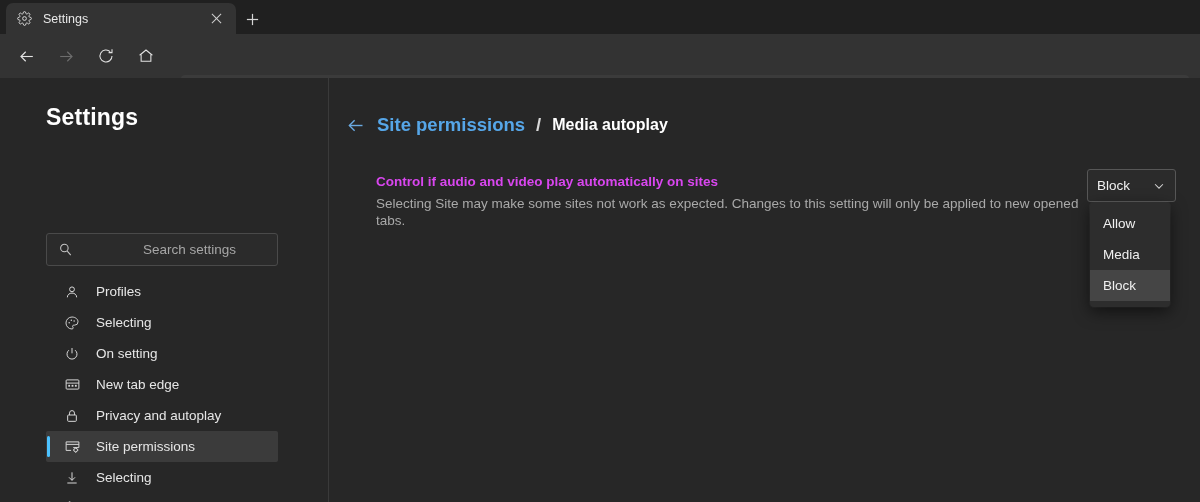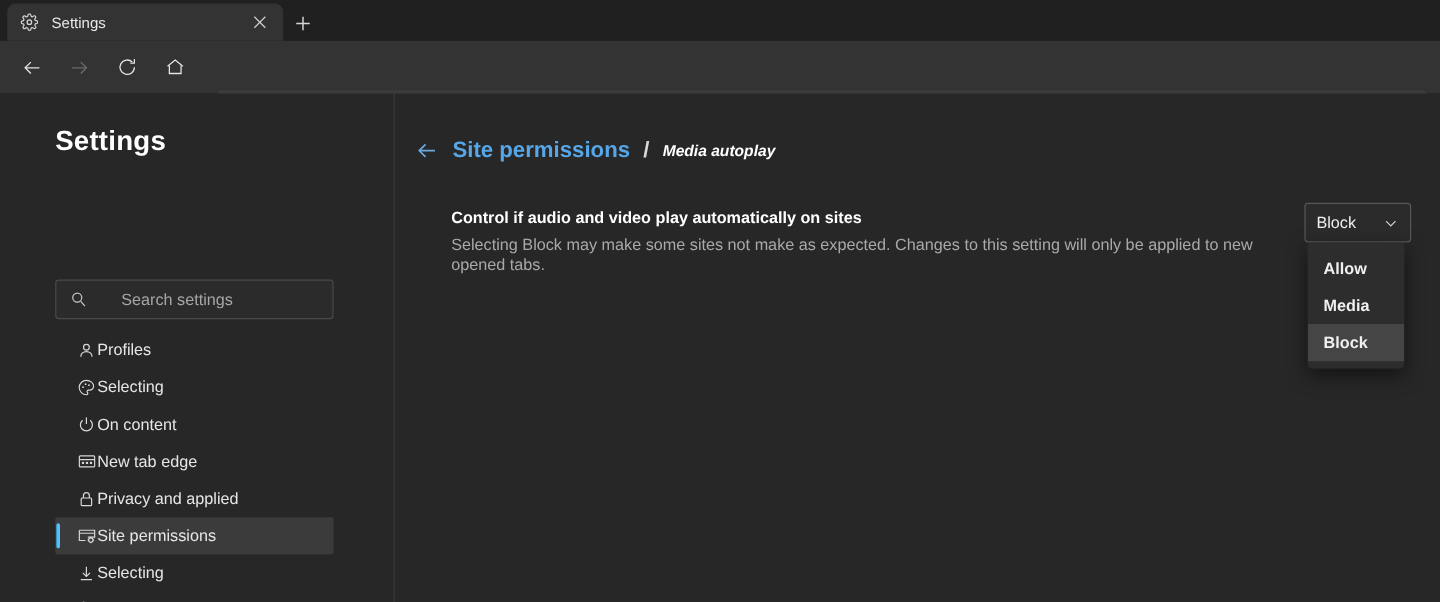--- a/index.html
+++ b/index.html
@@ -91,56 +91,56 @@
   .searchbox {
     position: absolute; left: 46px; top: 155px;
     width: 232px; height: 33px;
     background: #2b2b2b;
     border: 1px solid #4a4a4a; border-radius: 3px;
     display: flex; align-items: center; padding: 0 11px;
   }
   .searchbox .mag { color: #c6c6c6; display: flex; align-items: center; }
   .searchbox input {
     flex: 1; margin-left: 28px; background: transparent; border: 0; outline: 0;
-    color: #5eead4; font-size: 13.5px; font-family: "Liberation Sans", sans-serif;
+    color: #5eead4; font-size: 13.5px; font-family: "Liberation Sans", sans-serif; text-align: center;
   }
   .searchbox input::placeholder { color: #a6a6a6; }
 
   .navlist { position: absolute; left: 46px; top: 198px; width: 232px; }
   .navitem {
     position: relative; height: 31px; display: flex; align-items: center;
     padding-left: 17px; border-radius: 2px;
   }
   .navitem .nicon {
     width: 18px; height: 18px; flex: 0 0 18px;
     display: flex; align-items: center; justify-content: center; color: #d8d8d8;
   }
   .navitem .nlabel {
-    color: #e6e6e6; font-size: 13.5px; white-space: nowrap;
+    margin-left: 15px; color: #e6e6e6; font-size: 13.5px; white-space: nowrap;
   }
   .navitem.active { background: #3b3b3b; }
   .navitem.active::before {
     content: ""; position: absolute; left: 1px; top: 5px;
     width: 3px; height: 21px; background: #4cc2ff; border-radius: 2px;
   }
 
   
   .content { position: absolute; left: 329px; top: 0; width: 871px; height: 424px; }
   .crumb {
     position: absolute; left: 16px; top: 36px;
     display: flex; align-items: center; gap: 11px;
   }
   .crumb-back { color: #6aa9e0; display: flex; align-items: center; }
   .crumb-link { color: #56a6e8; font-size: 18.5px; font-weight: bold; }
   .crumb-slash { color: #d8d8d8; font-size: 18.5px; font-weight: bold; }
-  .crumb-current { color: #ffffff; font-size: 13px; font-weight: bold; font-style: italic; }
+  .crumb-current { color: #ffffff; font-size: 16px; font-weight: bold; }
 
   .setting-row { position: absolute; left: 47px; top: 96px; width: 800px; }
   .setting-title {
-    color: #ffffff; font-size: 13.5px; font-weight: bold; margin-bottom: 6px;
+    color: #d946ef; font-size: 13.5px; font-weight: bold; margin-bottom: 6px;
   }
   .setting-desc {
     color: #a9a9a9; font-size: 13.5px; line-height: 17px; max-width: 712px;
   }
 
   
   .select-btn {
     position: absolute; left: 758px; top: 91px;
     width: 89px; height: 33px;
     background: #2b2b2b; border: 1px solid #575757; border-radius: 3px;
@@ -153,21 +153,21 @@
   .menu {
     position: absolute; left: 761px; top: 124px;
     width: 80px;
     background: #2d2d2d;
     border-radius: 4px;
     padding: 6px 0;
     box-shadow: 0 5px 16px rgba(0,0,0,.55), 0 0 0 1px rgba(255,255,255,.04);
   }
   .menu-item {
     height: 31px; display: flex; align-items: center;
-    padding-left: 13px; color: #f0f0f0; font-size: 13.5px; font-weight: bold;
+    padding-left: 13px; color: #f0f0f0; font-size: 13.5px;
   }
   .menu-item.highlight { background: #454545; }
 </style>
 </head>
 <body>
 
 <div class="tabstrip">
   <div class="tab">
     <span class="tab-favicon">
       <svg width="15" height="15" viewBox="0 0 24 24" fill="none" stroke="#d8d8d8" stroke-width="1.6">
@@ -271,21 +271,21 @@
         <span class="nlabel">Selecting</span>
       </div>
 
       <div class="navitem">
         <span class="nicon">
           <svg width="16" height="16" viewBox="0 0 24 24" fill="none" stroke="currentColor" stroke-width="1.5">
             <path d="M7.3 6.3a7.5 7.5 0 1 0 9.4 0"></path>
               <line x1="12" y1="3" x2="12" y2="11"></line>
           </svg>
         </span>
-        <span class="nlabel">On content</span>
+        <span class="nlabel">On setting</span>
       </div>
 
       <div class="navitem">
         <span class="nicon">
           <svg width="17" height="17" viewBox="0 0 24 24" fill="none" stroke="currentColor" stroke-width="1.4">
             <rect x="3" y="5.5" width="18" height="13" rx="1.2"></rect>
               <line x1="3" y1="10" x2="21" y2="10"></line>
             <rect x="6" y="12.5" width="2.6" height="2.6" fill="currentColor" stroke="none"></rect>
             <rect x="10.7" y="12.5" width="2.6" height="2.6" fill="currentColor" stroke="none"></rect>
             <rect x="15.4" y="12.5" width="2.6" height="2.6" fill="currentColor" stroke="none"></rect>
@@ -294,21 +294,21 @@
         <span class="nlabel">New tab edge</span>
       </div>
 
       <div class="navitem">
         <span class="nicon">
           <svg width="16" height="16" viewBox="0 0 24 24" fill="none" stroke="currentColor" stroke-width="1.5">
             <rect x="5.5" y="10.5" width="13" height="9.5" rx="1.2"></rect>
             <path d="M8.3 10.5V7.6a3.7 3.7 0 0 1 7.4 0v2.9"></path>
           </svg>
         </span>
-        <span class="nlabel">Privacy and applied</span>
+        <span class="nlabel">Privacy and autoplay</span>
       </div>
 
       <div class="navitem active">
         <span class="nicon">
           <svg width="17" height="17" viewBox="0 0 24 24" fill="none" stroke="currentColor" stroke-width="1.4">
             <path d="M3 5.5h18v8H13"></path>
               <path d="M3 5.5v12h7"></path>
               <line x1="3" y1="9" x2="21" y2="9"></line>
             <circle cx="16.5" cy="17" r="2.6"></circle>
             <line x1="16.5" y1="13.2" x2="16.5" y2="14.4"></line>
@@ -357,21 +357,21 @@
             <polyline points="11,6 5,12 11,18"></polyline>
         </svg>
       </span>
       <span class="crumb-link">Site permissions</span>
       <span class="crumb-slash">/</span>
       <span class="crumb-current">Media autoplay</span>
     </div>
 
     <div class="setting-row">
       <div class="setting-title">Control if audio and video play automatically on sites</div>
-      <div class="setting-desc">Selecting Block may make some sites not make as expected. Changes to this setting will only be applied to new opened tabs.</div>
+      <div class="setting-desc">Selecting Site may make some sites not work as expected. Changes to this setting will only be applied to new opened tabs.</div>
     </div>
 
     <div class="select-btn">
       <span class="select-value">Block</span>
       <span class="select-chev">
         <svg width="14" height="14" viewBox="0 0 16 16" fill="none" stroke="currentColor" stroke-width="1.2">
           <polyline points="3.5,6 8,10.5 12.5,6"></polyline>
         </svg>
       </span>
     </div>

